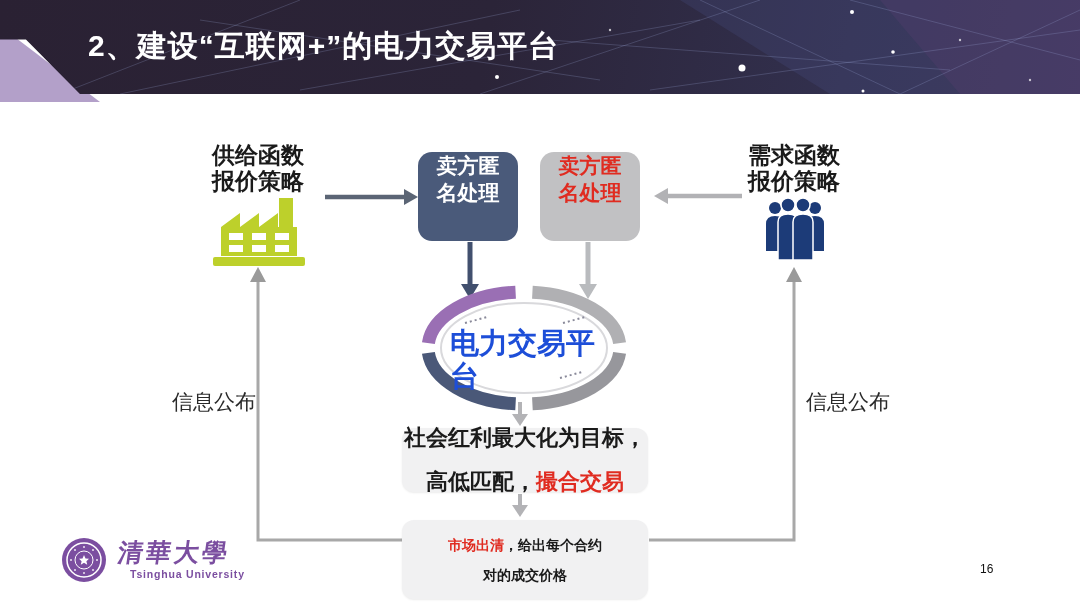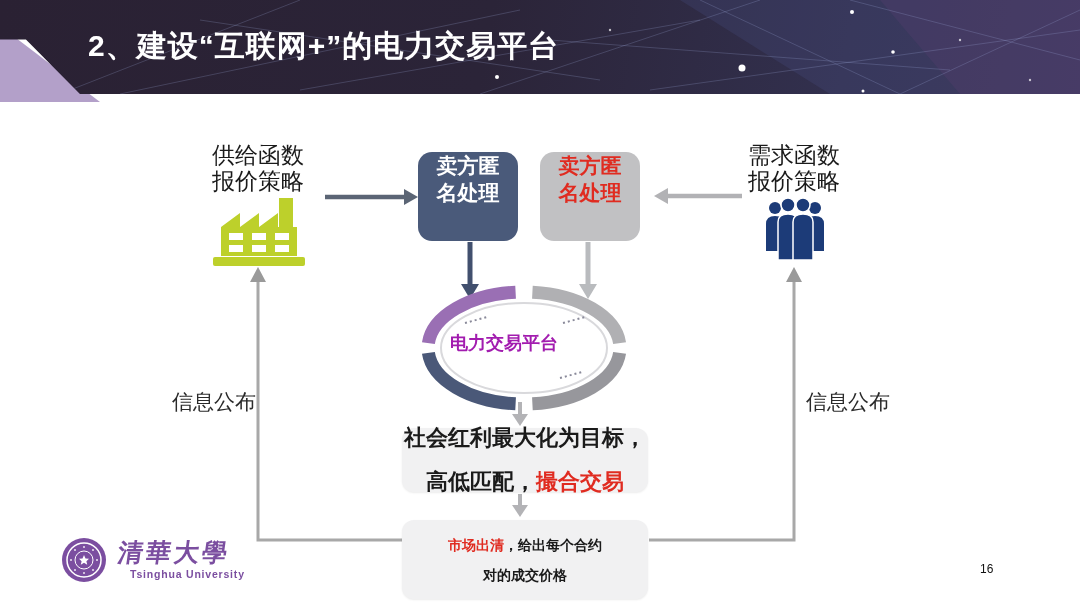--- a/index.html
+++ b/index.html
@@ -40,37 +40,37 @@
   .header-texture{position:absolute;left:0;top:0;}
   .header-title{
     position:absolute;left:88px;top:26px;
     color:#ffffff;font-size:30px;font-weight:700;letter-spacing:1px;
     white-space:nowrap;z-index:3;
   }
 
   
   .strategy-label{
     position:absolute;width:160px;text-align:center;
-    font-size:23px;font-weight:400;color:var(--text-dark);line-height:26px;
+    font-size:23px;font-weight:700;color:var(--text-dark);line-height:26px;
   }
   .supply-label{left:178px;top:142px;}
   .demand-label{left:714px;top:142px;}
 
   .anon-box{
     position:absolute;top:152px;width:100px;height:89px;border-radius:14px;
     display:flex;justify-content:center;text-align:center;
     font-size:21px;font-weight:700;line-height:27px;
   }
   .anon-box .wrap{width:66px;}
   .seller-box{left:418px;background:var(--seller-box-bg);color:#ffffff;}
   .buyer-box{left:540px;background:var(--buyer-box-bg);color:var(--highlight-red);}
 
   .platform-label{
     position:absolute;left:450px;top:327px;width:150px;
-    font-size:18px;font-weight:700;color:#a21caf;line-height:33px;text-align:left;
+    font-size:29px;font-weight:700;color:#1d4ed8;line-height:33px;text-align:left;
   }
 
   .flow-box{
     position:absolute;background:var(--box-bg-light);border-radius:12px;
     display:flex;flex-direction:column;align-items:center;justify-content:center;
     text-align:center;font-weight:700;color:var(--text-dark);
     box-shadow:0 1px 2px rgba(0,0,0,0.08);
   }
   .match-box{left:402px;top:428px;width:246px;height:64px;font-size:22px;line-height:28px;gap:16px;}
   .clearing-box{left:402px;top:520px;width:246px;height:79px;font-size:14px;line-height:30px;}

